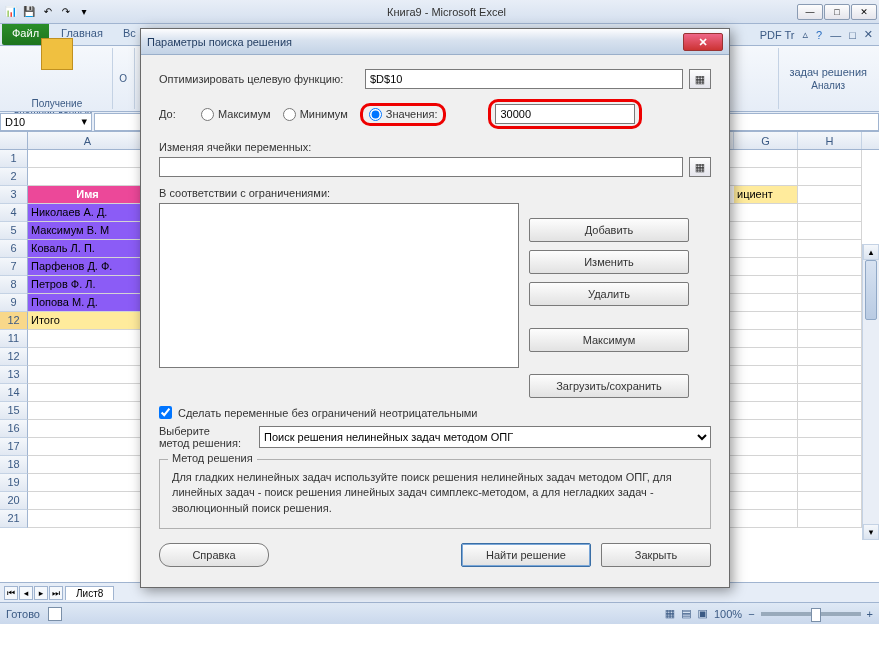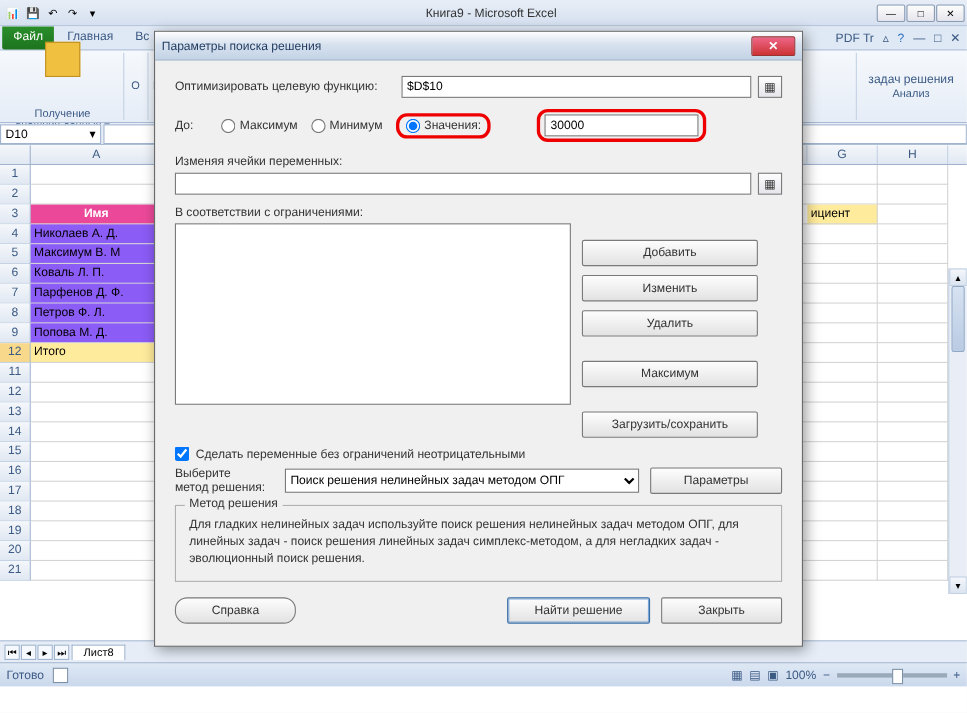--- a/index.html
+++ b/index.html
@@ -417,21 +417,20 @@
       </div>
     </div>
     <div class="chk-row">
       <input type="checkbox" checked="" style="">
       <span>Сделать переменные без ограничений неотрицательными</span>
     </div>
     <div class="method-row">
       <span style="white-space:pre-line;width:90px;">Выберите
 метод решения:</span>
       <select><option>Поиск решения нелинейных задач методом ОПГ</option></select>
-      <div class="dlg-btn" style="width:120px;">Параметры</div>
     </div>
     <div class="groupbox">
       <span class="legend">Метод решения</span>
       <div style="line-height:1.4;">Для гладких нелинейных задач используйте поиск решения нелинейных задач методом ОПГ, для линейных задач - поиск решения линейных задач симплекс-методом, а для негладких задач - эволюционный поиск решения.</div>
     </div>
     <div class="bottom-row">
       <div class="dlg-btn" style="width:110px;border-radius:11px;">Справка</div>
       <div class="spacer"></div>
       <div class="dlg-btn primary" style="width:130px;">Найти решение</div>
       <div class="dlg-btn" style="width:110px;">Закрыть</div>

